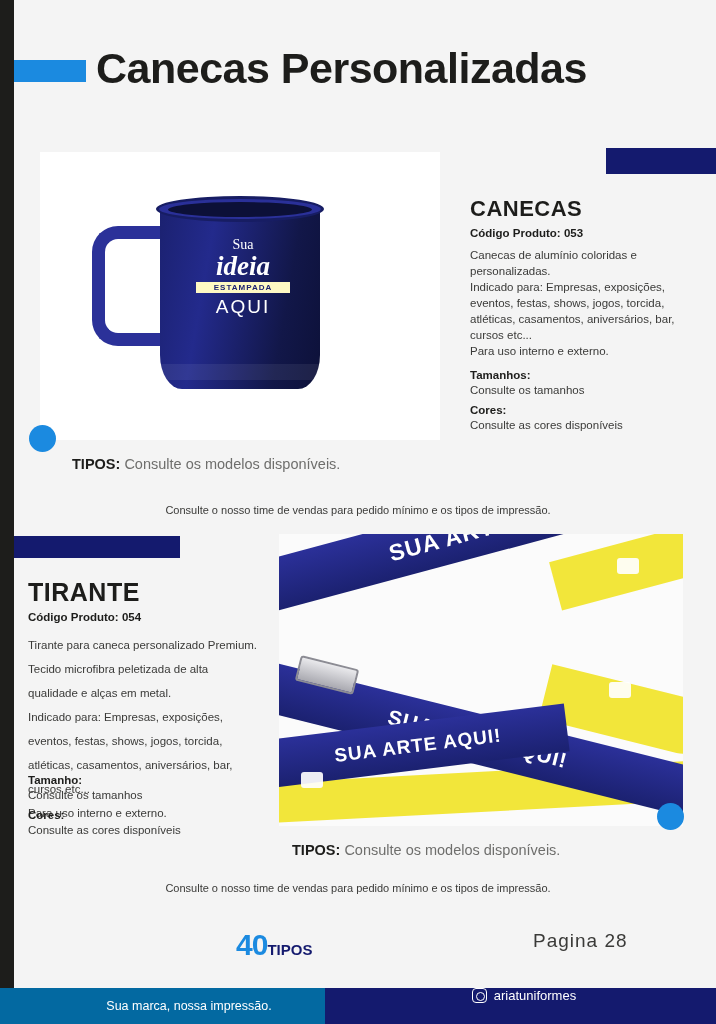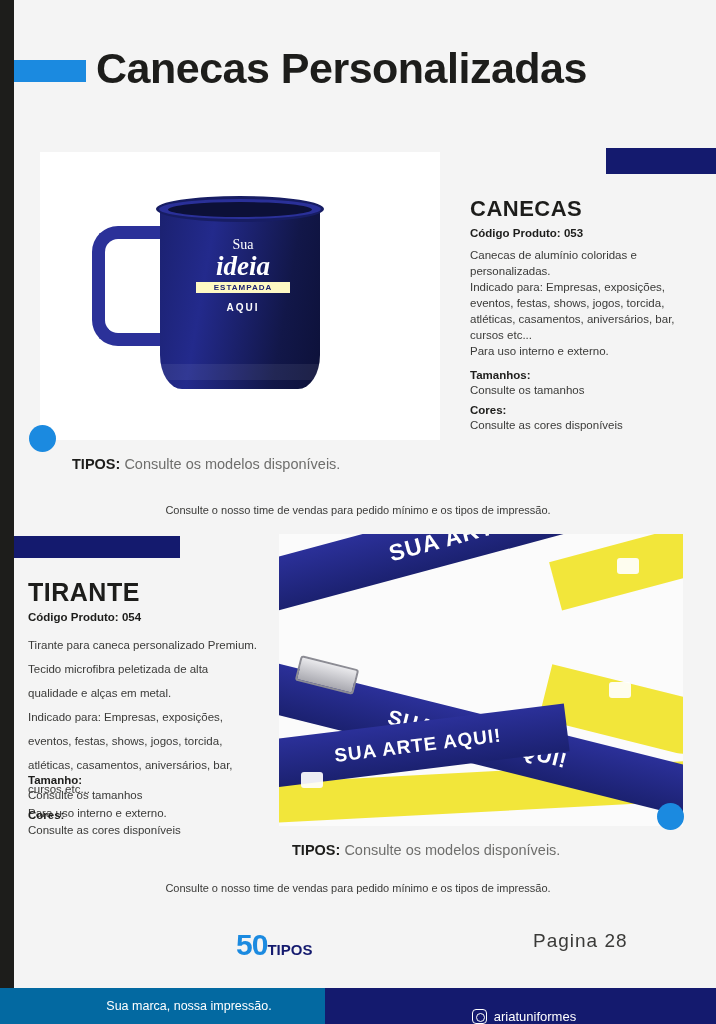--- a/index.html
+++ b/index.html
@@ -175,21 +175,21 @@
     background: #0369a1;
     display: flex; align-items: center; justify-content: center;
   }
   .footer-left span {
     color: #ffffff; font-size: 12.5px;
   }
   .footer-right {
     position: absolute; left: 325px; bottom: 0;
     width: 391px; height: 36px;
     background: #141a6e;
-    display: flex; align-items: flex-end; justify-content: center;
+    display: flex; align-items: flex-start; justify-content: center;
   }
   .footer-right span {
     color: #ffffff; font-size: 13px; margin-left: 7px;
   }
   .ig-icon {
     width: 15px; height: 15px; border: 1.8px solid #fff; border-radius: 4px;
     position: relative; display: inline-block;
   }
   .ig-icon::after {
     content: ""; position: absolute; left: 3px; top: 3px;
@@ -232,21 +232,21 @@
   }
   .art-sua { font-size: 14px; font-family: "Liberation Serif", serif; }
   .art-ideia {
     font-size: 27px; font-weight: bold; font-style: italic; line-height: 27px;
     font-family: "Liberation Serif", serif;
   }
   .art-estampada {
     font-size: 8px; font-weight: bold; letter-spacing: 1px;
     background: #fef9c3; color: #1b2170; padding: 1px 0; margin: 2px 6px;
   }
-  .art-aqui { font-size: 10px; font-weight: bold; letter-spacing: 2px; margin-top: 9px; }
+  .art-aqui { font-size: 19px; font-weight: normal; letter-spacing: 2px; margin-top: 3px; }
   
   .strap-bg { position: absolute; inset: 0; background: #fbfbfb; }
   .strap-1 {
     position: absolute; left: -10px; top: 26px;
     width: 470px; height: 52px;
     background: linear-gradient(180deg,#2b3099 0%,#1b2170 100%);
     transform: rotate(-15deg);
     transform-origin: left center;
     display: flex; align-items: center; justify-content: center;
   }
@@ -390,21 +390,21 @@
   <div class="dot-blue-2"></div>
 
   <div class="sec2-tipos">
     <b>TIPOS:</b>
     <span>Consulte os modelos disponíveis.</span>
   </div>
 
   <div class="sec2-note">Consulte o nosso time de vendas para pedido mínimo e os tipos de impressão.</div>
 
   <div class="brand">
-    <span class="brand-30">50</span>
+    <span class="brand-30">40</span>
     <span class="brand-anos">TIPOS</span>
   </div>
 
   <div class="page-number">Pagina 28</div>
 
   <div class="footer-left">
     <span>Sua marca, nossa impressão.</span>
   </div>
 
   <div class="footer-right">

